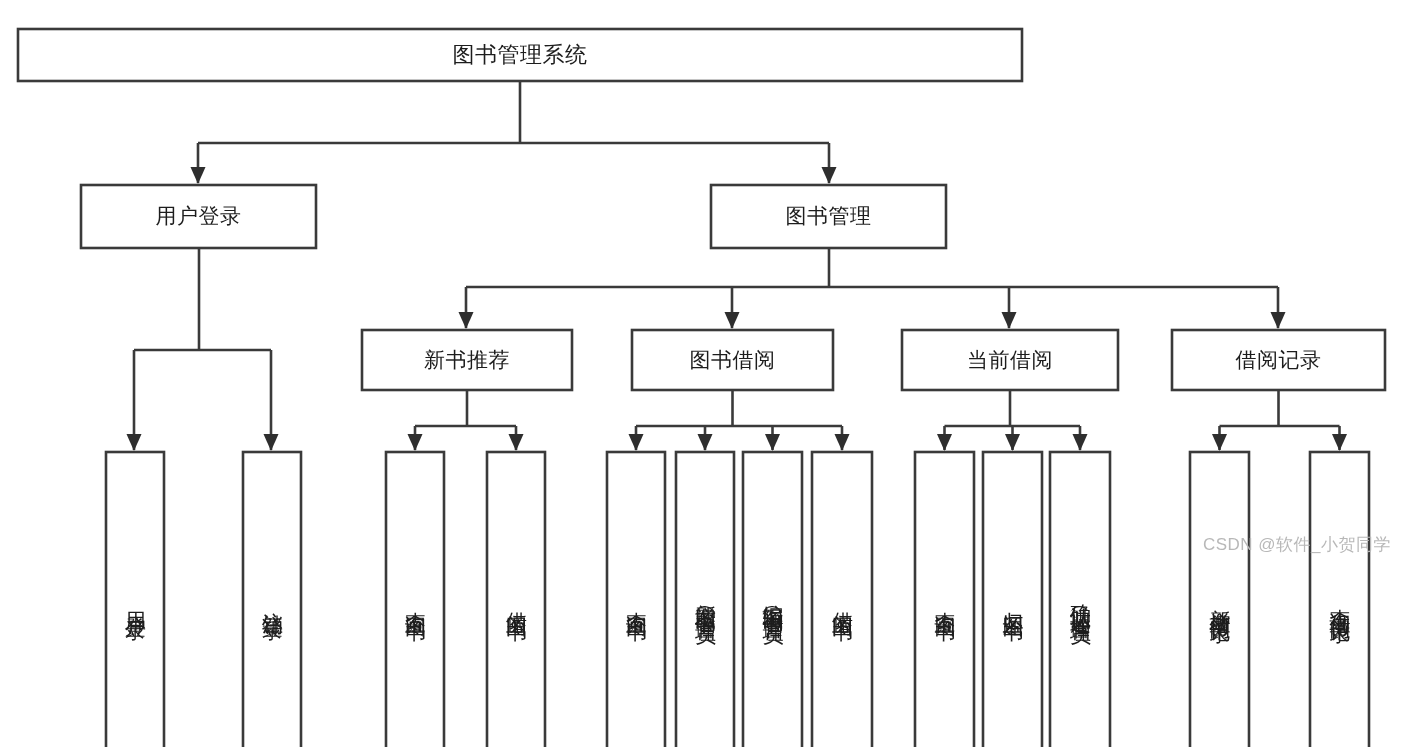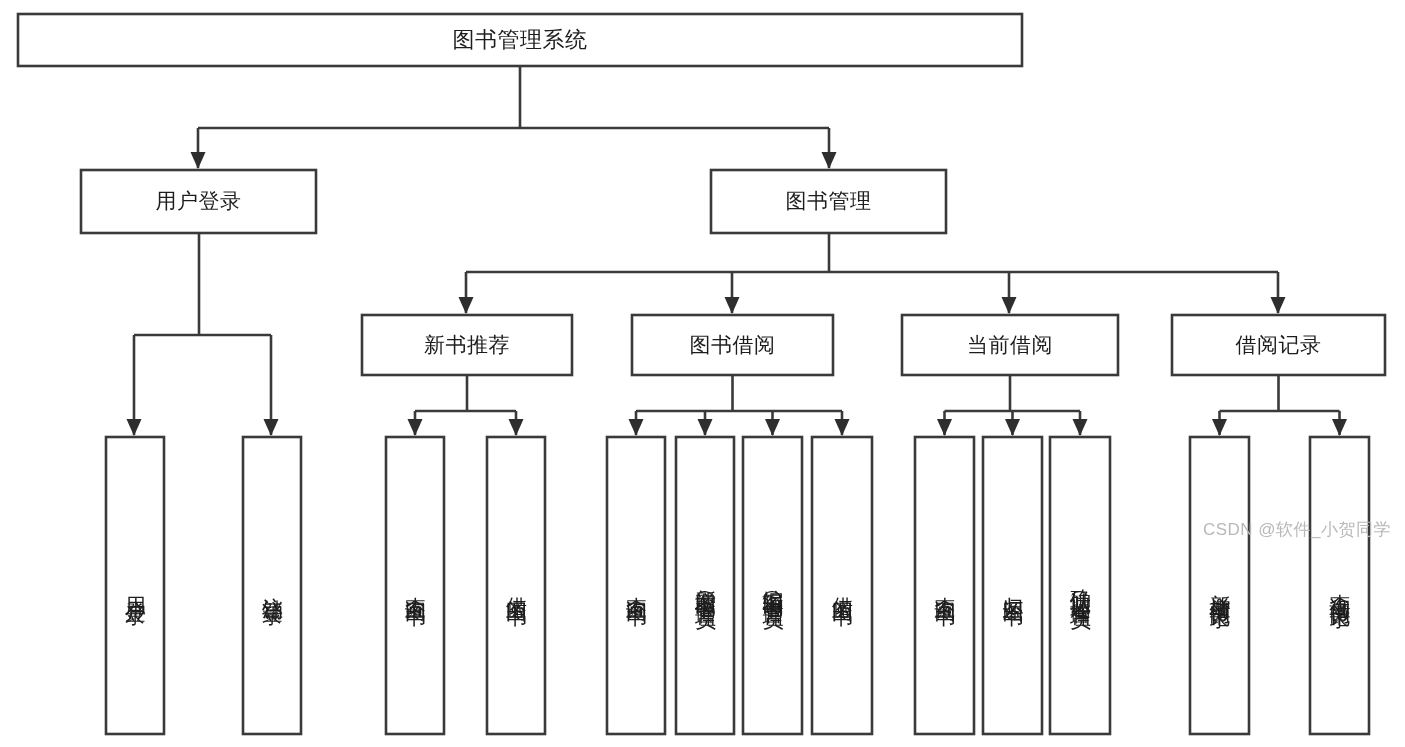--- a/index.html
+++ b/index.html
@@ -12,20 +12,21 @@
     height: 747px;
     font-family: "Liberation Sans", "DejaVu Sans", sans-serif;
     overflow: hidden;
     position: relative;
   }
   #diagram-root {
     position: relative;
     width: 1405px;
     height: 547px;
     background: #ffffff;
+    margin-top: 15px;
   }
   svg.tree-canvas {
     position: absolute;
     left: 0;
     top: 0;
     width: 1405px;
     height: 747px;
     display: block;
   }
   .node-box {

